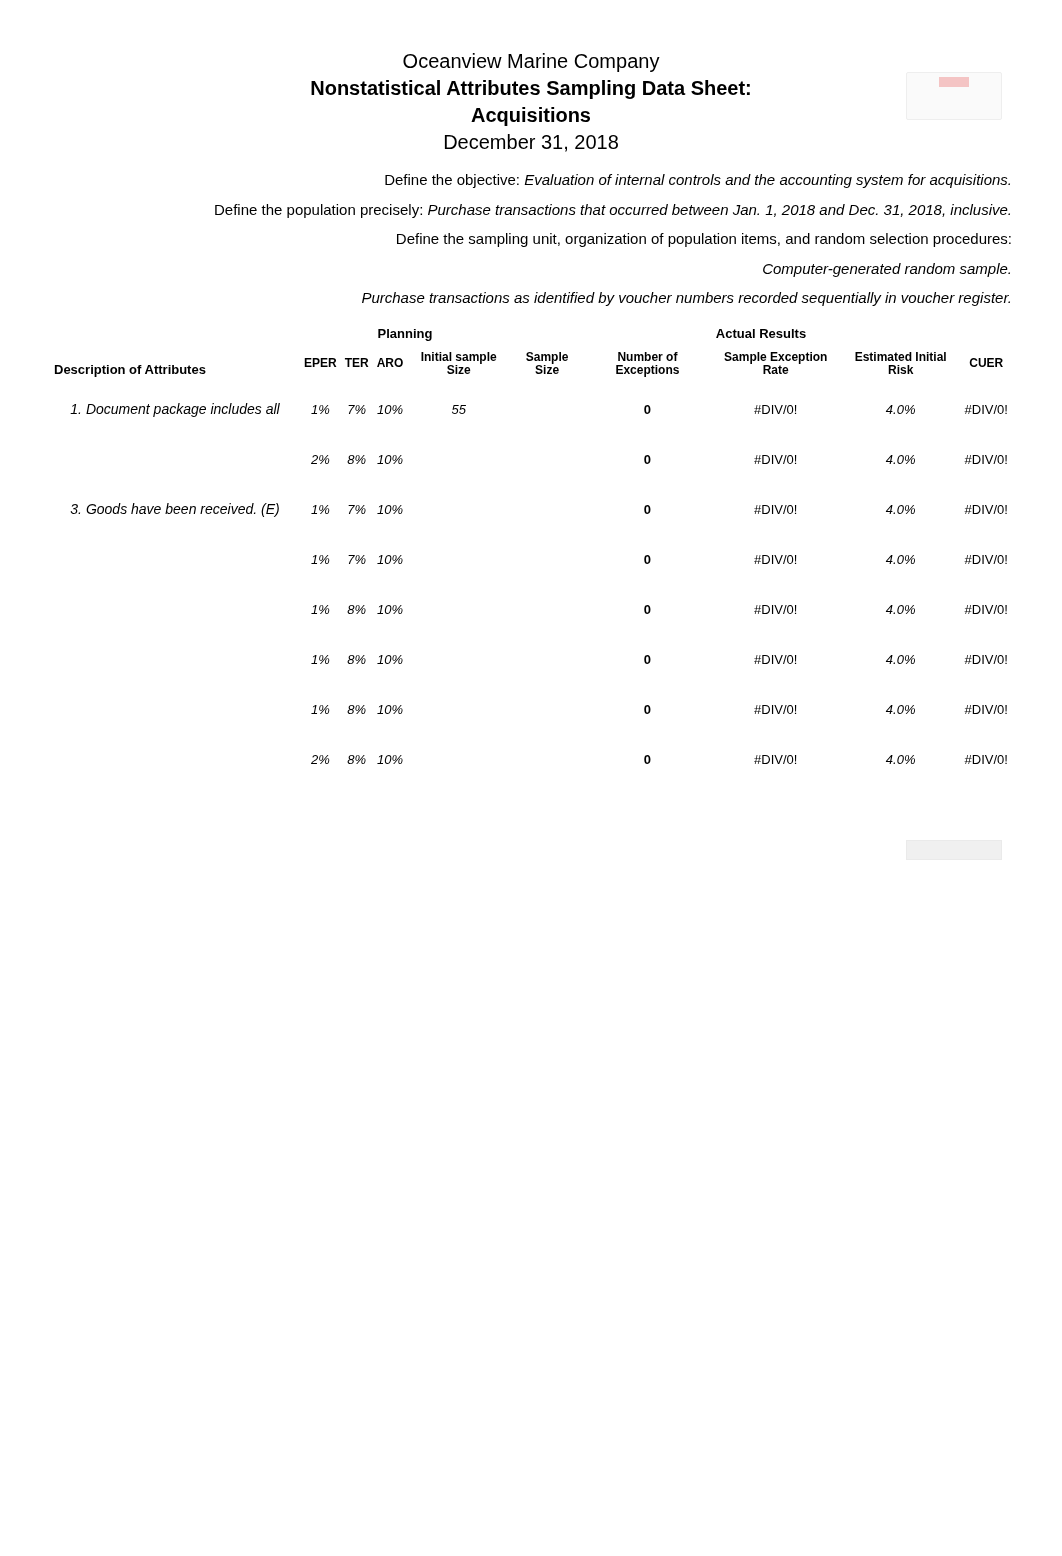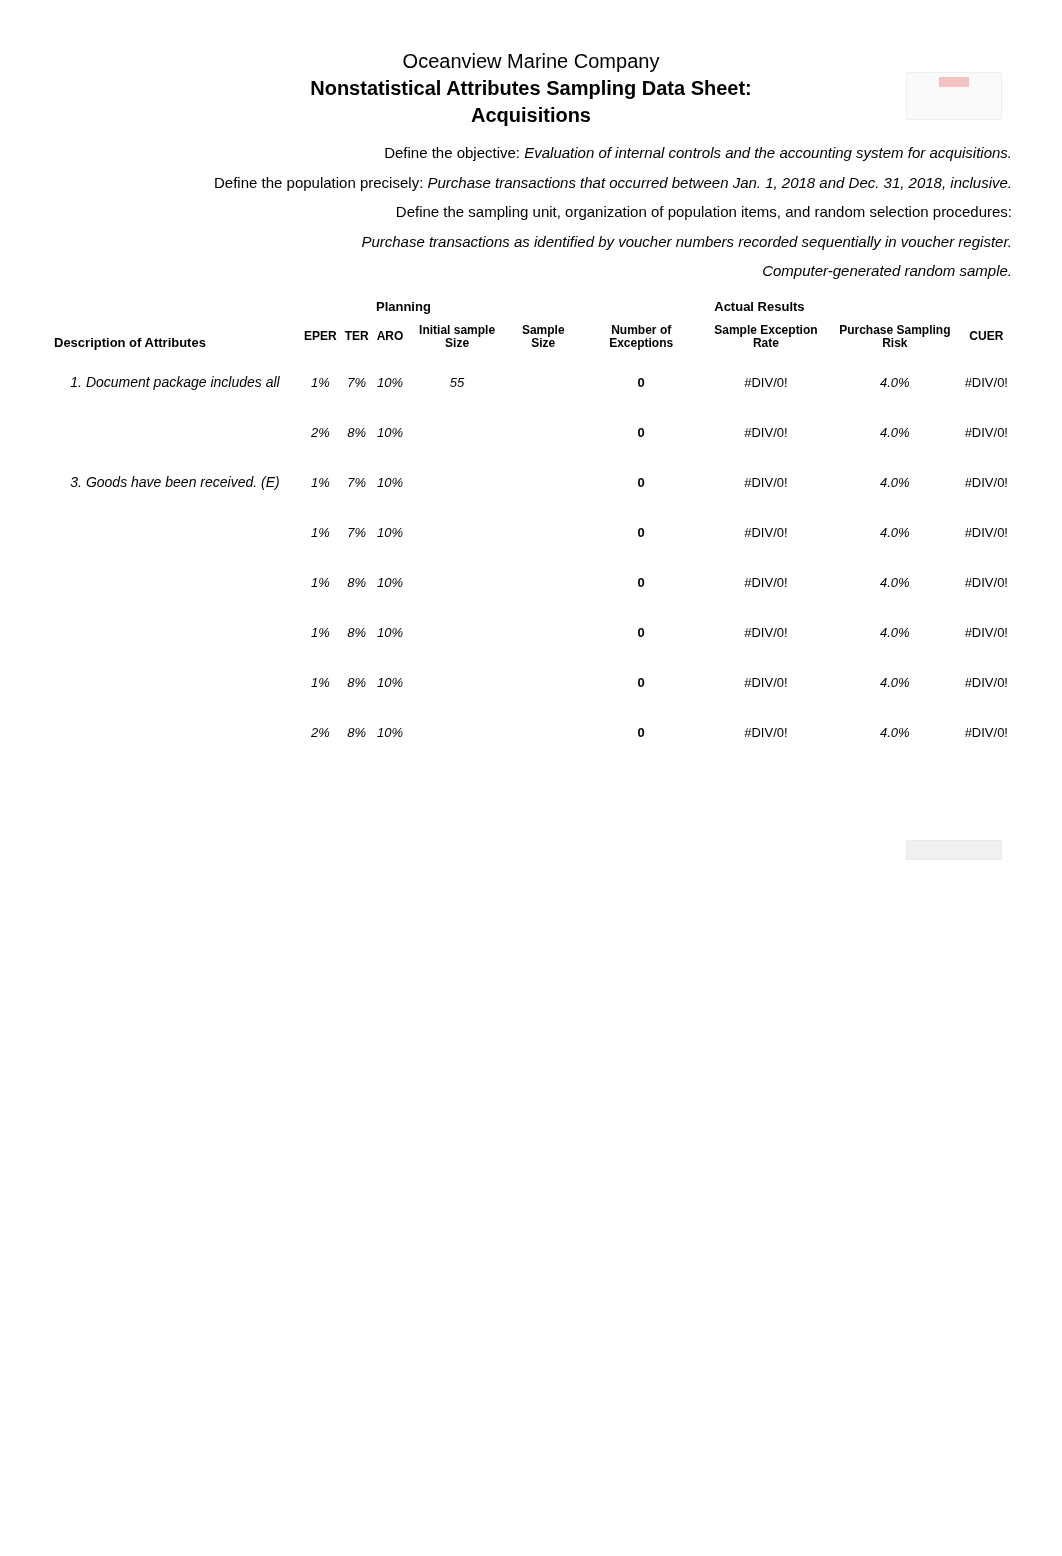--- a/index.html
+++ b/index.html
@@ -113,55 +113,56 @@
 </head>
 <body>
 
 <div class="ghost-badge"></div>
 <div class="ghost-badge-2"></div>
 
 <div class="header">
   <div class="company">Oceanview Marine Company</div>
   <div class="title">Nonstatistical Attributes Sampling Data Sheet:</div>
   <div class="subtitle">Acquisitions</div>
+  <div class="date">December 31, 2018</div>
 </div>
 
 <div class="defs">
   <p>
     <span class="label">Define the objective:</span>
     <span class="value">Evaluation of internal controls and the accounting system for acquisitions.</span>
   </p>
   <p>
     <span class="label">Define the population precisely:</span>
     <span class="value">Purchase transactions that occurred between Jan. 1, 2018 and Dec. 31, 2018, inclusive.</span>
   </p>
   <p>
     <span class="label">Define the sampling unit, organization of population items, and random selection procedures:</span>
   </p>
+  <p class="indent">Computer-generated random sample.</p>
   <p class="indent">Purchase transactions as identified by voucher numbers recorded sequentially in voucher register.</p>
-  <p class="indent">Computer-generated random sample.</p>
 </div>
 
 <table class="data">
   <thead>
     <tr class="group-header">
       <th></th>
       <th colspan="4">Planning</th>
       <th colspan="5">Actual Results</th>
     </tr>
     <tr class="col-header">
       <th class="desc-head">Description of Attributes</th>
       <th>EPER</th>
       <th>TER</th>
       <th>ARO</th>
       <th>Initial sample Size</th>
       <th>Sample Size</th>
       <th>Number of Exceptions</th>
       <th>Sample Exception Rate</th>
-      <th>Purchase Sampling Risk</th>
+      <th>Estimated Initial Risk</th>
       <th>CUER</th>
     </tr>
   </thead>
   <tbody id="tbody">
 
   <tr class="data-row">
         <td class="desc">1. Document package includes all</td>
         <td class="num">1%</td>
         <td class="num">7%</td>
         <td class="num">10%</td>

